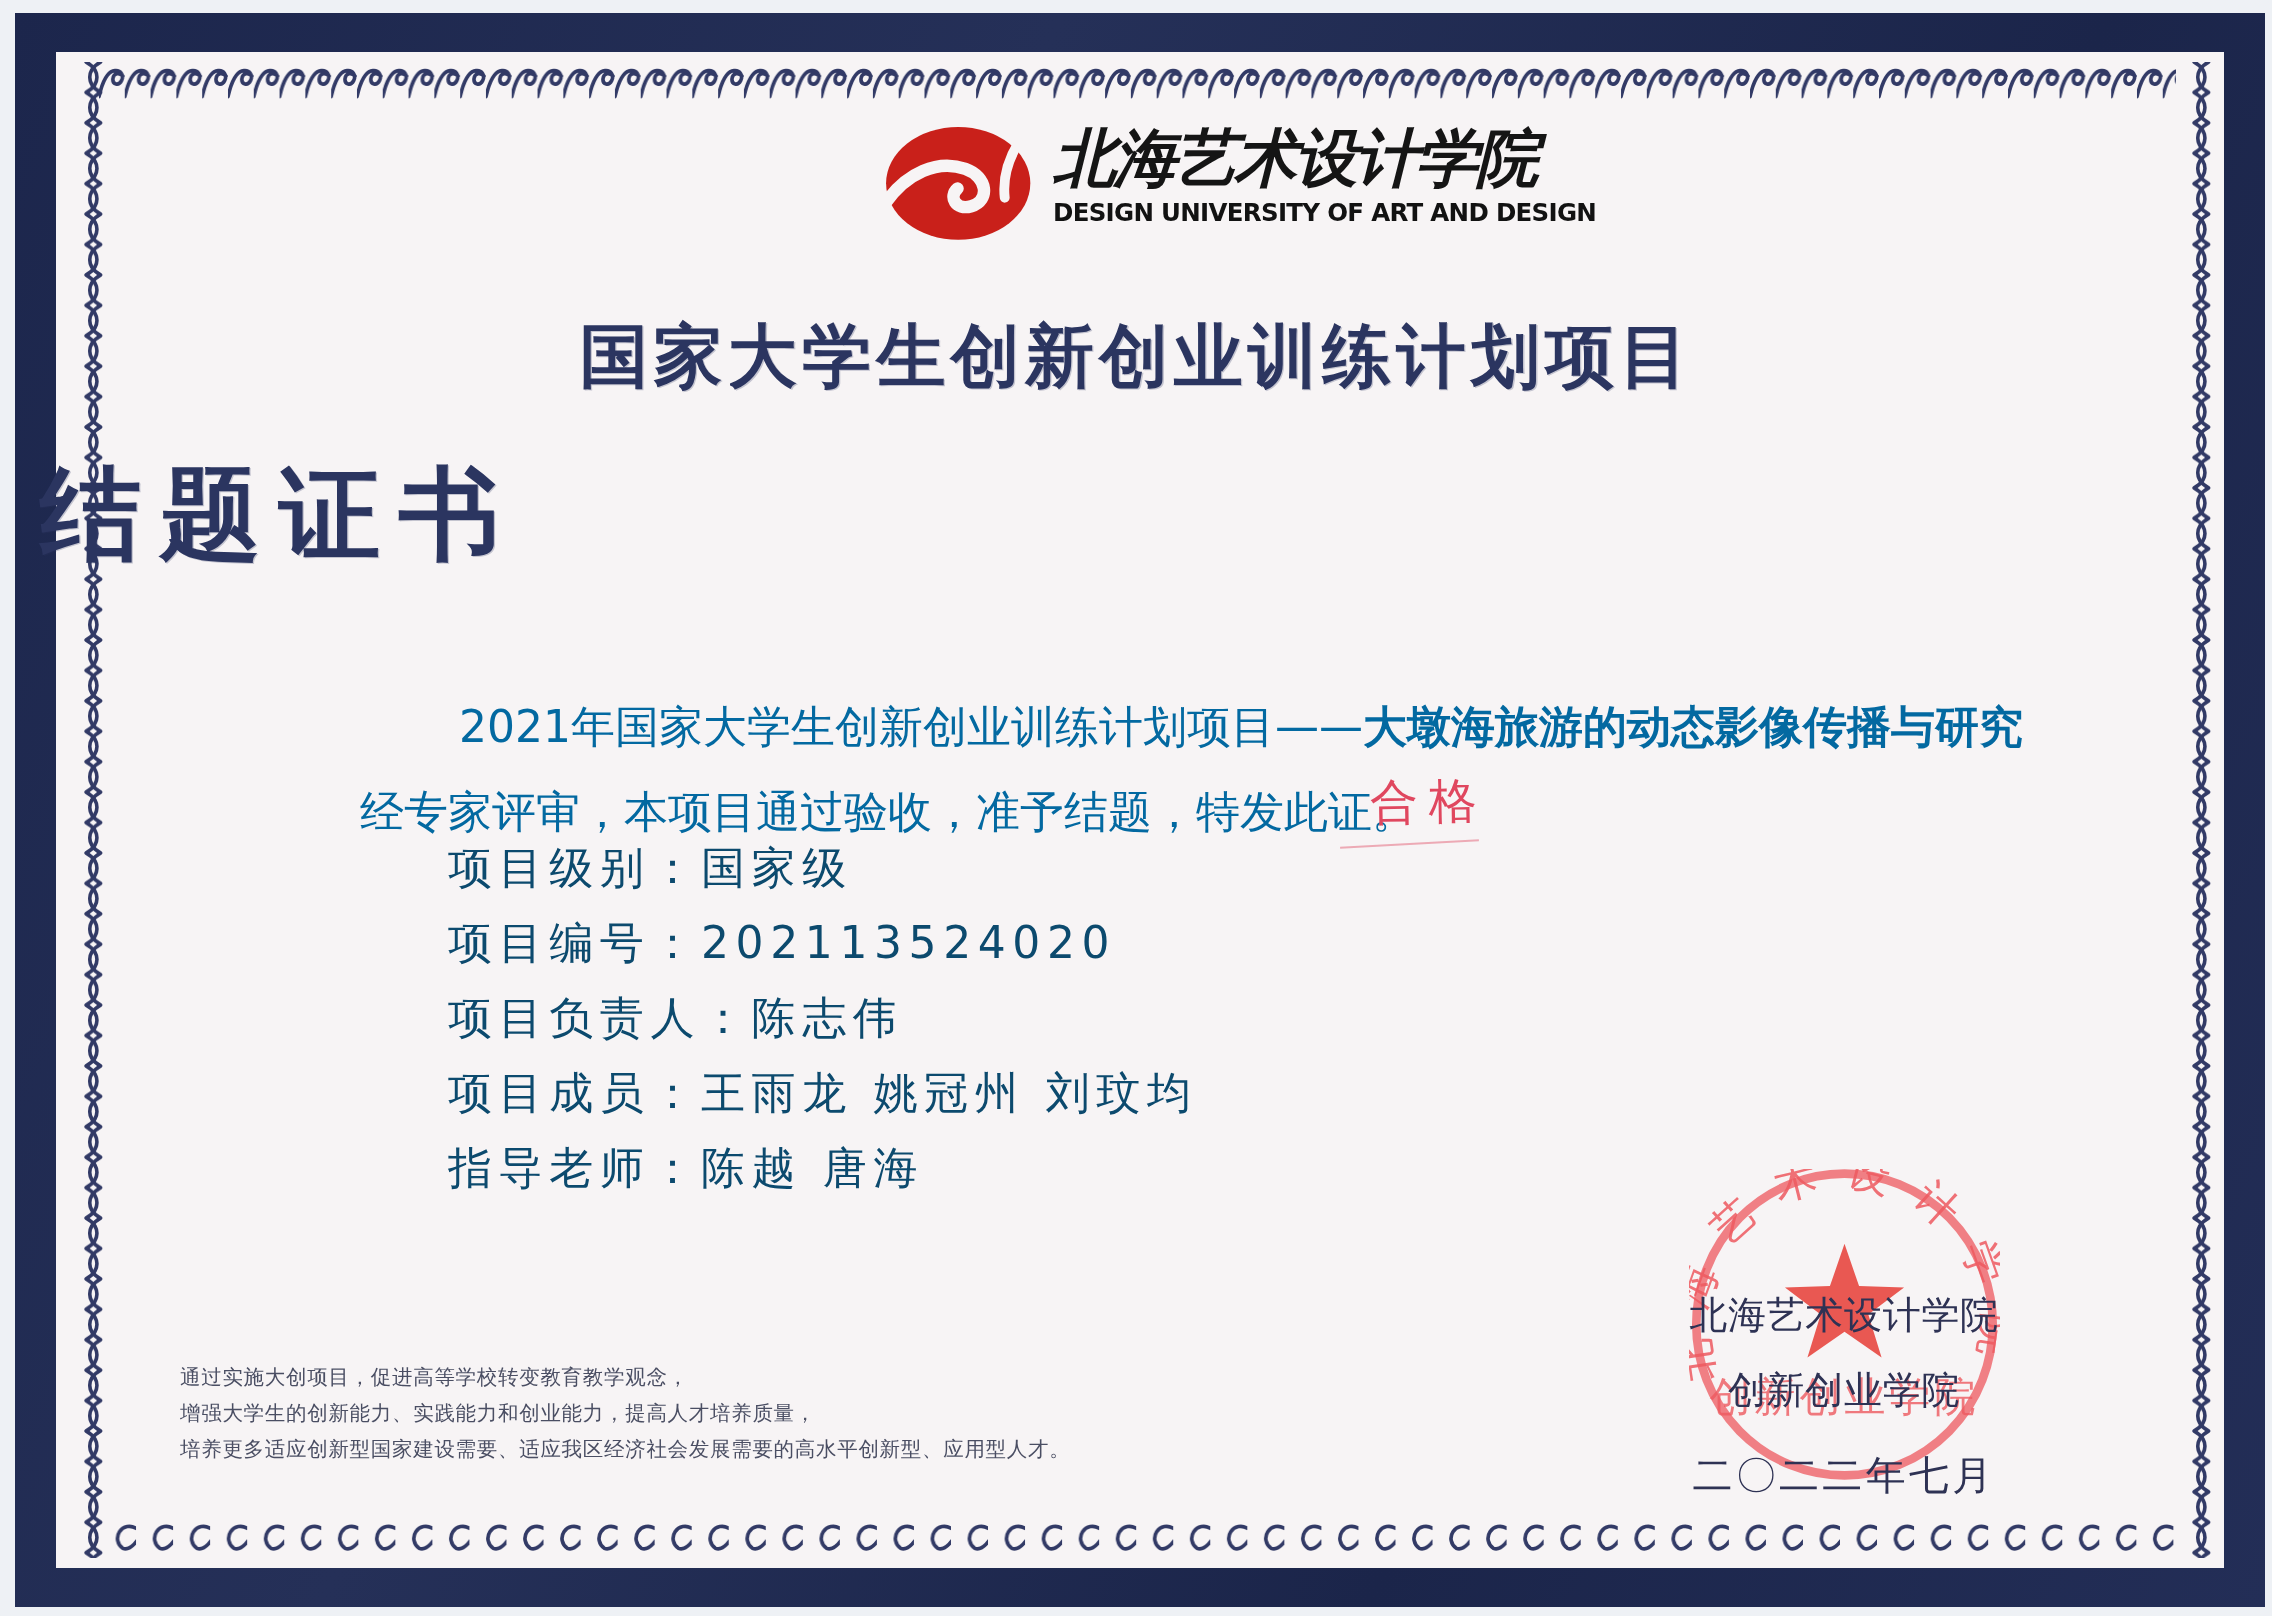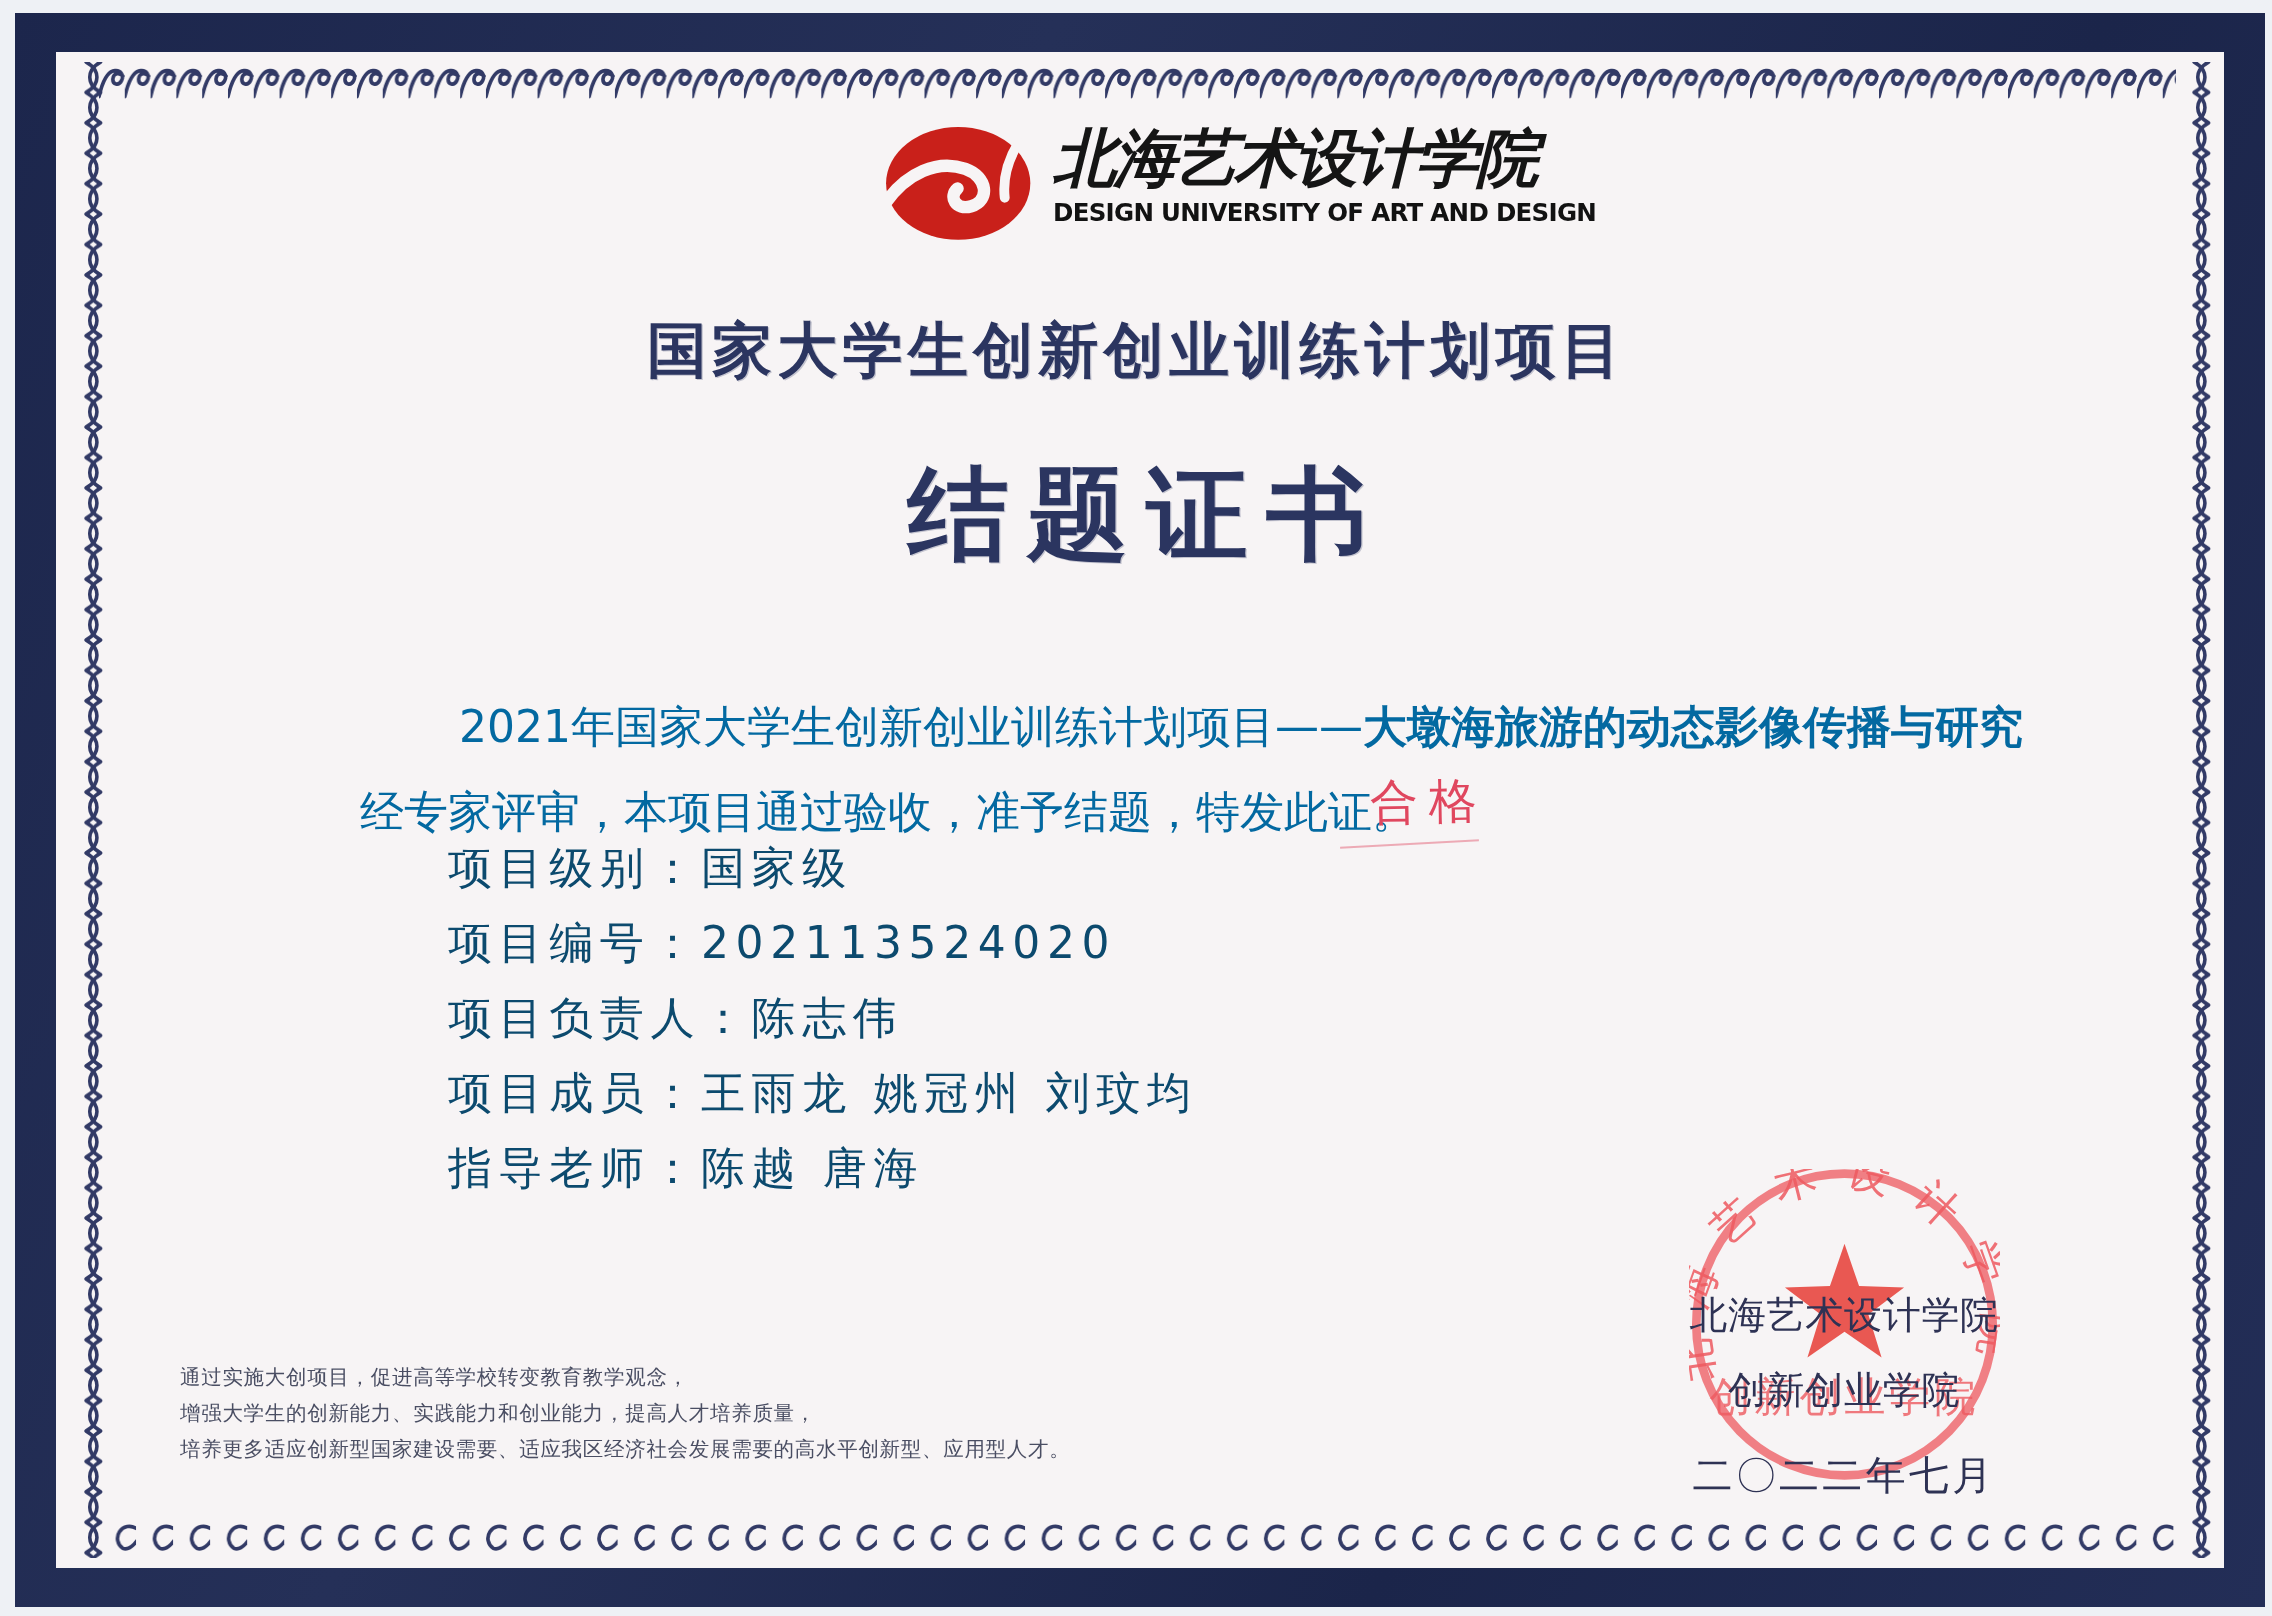--- a/index.html
+++ b/index.html
@@ -22,23 +22,23 @@
   
   .logo-swirl { position: absolute; left: 884px; top: 123px; width: 151px; height: 118px; }
   .univ-cn { position: absolute; left: 1053px; top: 116px; font-family: "DejaVu Serif", "Liberation Serif", serif;
              font-size: 63px; font-weight: bold; font-style: italic; color: #151515; letter-spacing: -2.6px; white-space: nowrap; }
   .univ-en { position: absolute; left: 1053px; top: 198px; font-size: 24.5px; font-weight: bold; color: #121212;
              letter-spacing: -0.7px; white-space: nowrap; }
 
   
   .title-main { position: absolute; left: 30px; top: 311px; width: 2213px; text-align: center;
                 font-family: "DejaVu Serif", "Liberation Serif", serif; font-weight: bold;
-                font-size: 60px; letter-spacing: 5.3px; color: #2b3560; white-space: nowrap;
+                font-size: 69px; letter-spacing: 5.3px; color: #2b3560; white-space: nowrap;
                 text-shadow: 1.3px 1.3px 0 rgba(43,53,96,0.25); }
-  .title-sub  { position: absolute; left: 40px; top: 448px; width: 2213px; text-align: center;
+  .title-sub  { position: absolute; left: 40px; top: 448px; width: 2213px; text-align: left;
                 font-family: "DejaVu Serif", "Liberation Serif", serif; font-weight: bold;
                 font-size: 101px; letter-spacing: 18.5px; color: #2b3560; white-space: nowrap;
                 text-shadow: 1.3px 1.3px 0 rgba(43,53,96,0.25); }
 
   
   .body-line { position: absolute; font-size: 44px; color: #0369a1; white-space: nowrap; letter-spacing: 0px; }
   .body-line1 { left: 459px; top: 698px; }
   .body-line1 b { font-weight: bold; }
   .body-line2 { left: 360px; top: 783px; }
   .result-stamp { position: absolute; left: 1370px; top: 770px; font-size: 48px; font-weight: 500;

